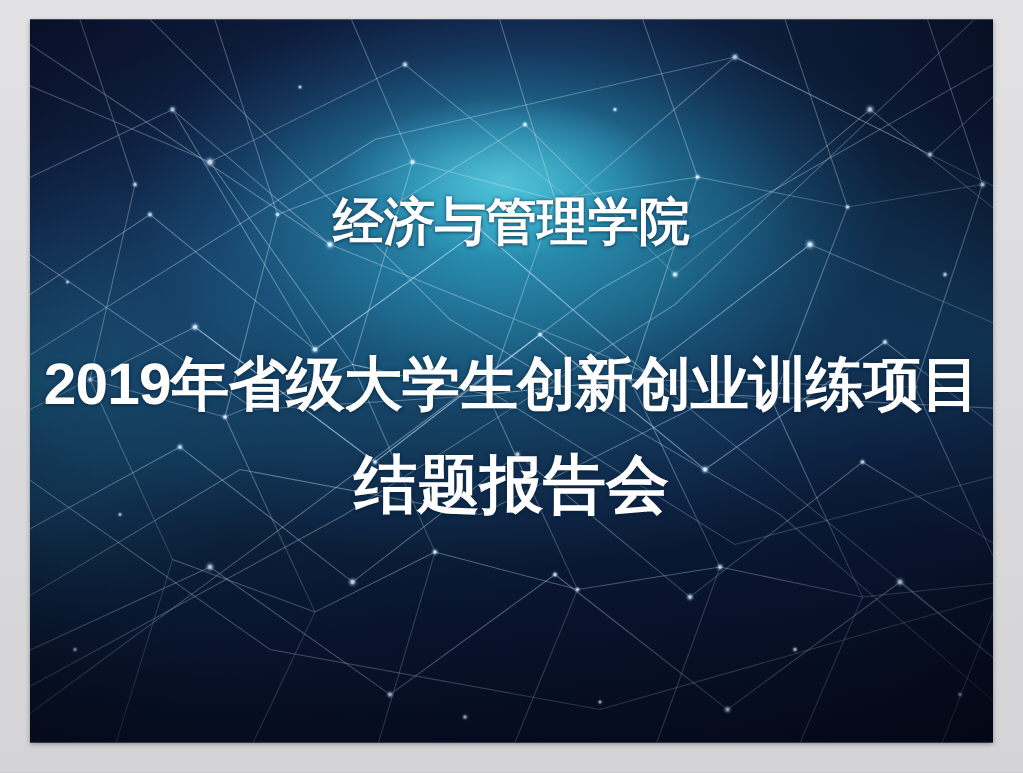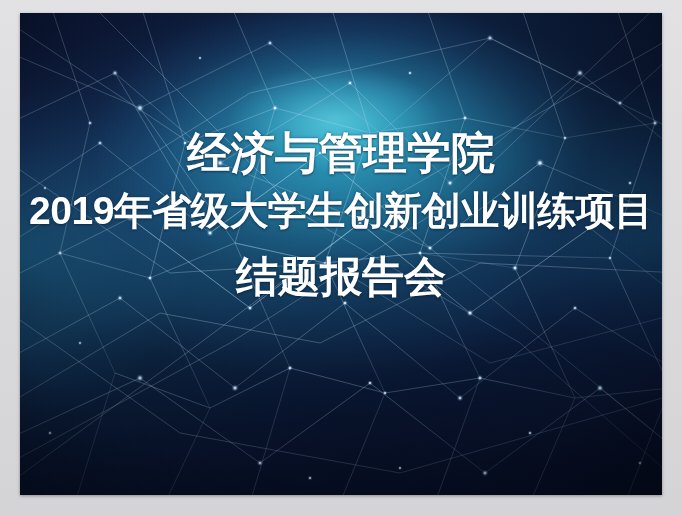--- a/index.html
+++ b/index.html
@@ -108,22 +108,22 @@
     font-weight: bold;
     letter-spacing: 0px;
     white-space: nowrap;
     text-align: center;
     text-shadow:
       0 0 3px rgba(10,40,70,0.55),
       0 1px 2px rgba(5,20,45,0.45);
     line-height: 1.0;
   }
 
-  #title-line-1 { font-size: 44px; margin-bottom: 16px; }
-  #title-line-2 { font-size: 39px; margin-bottom: 26px; letter-spacing: -0.5px; }
+  #title-line-1 { font-size: 34px; margin-bottom: 40px; }
+  #title-line-2 { font-size: 39px; margin-bottom: 26px; letter-spacing: -0.5px; margin-top: 32px; }
   #title-line-3 { font-size: 42px; }
 </style>
 </head>
 <body>
 
 <div id="slide-frame">
 
   <div id="frame-mat"></div>
 
   <div id="slide-image">

